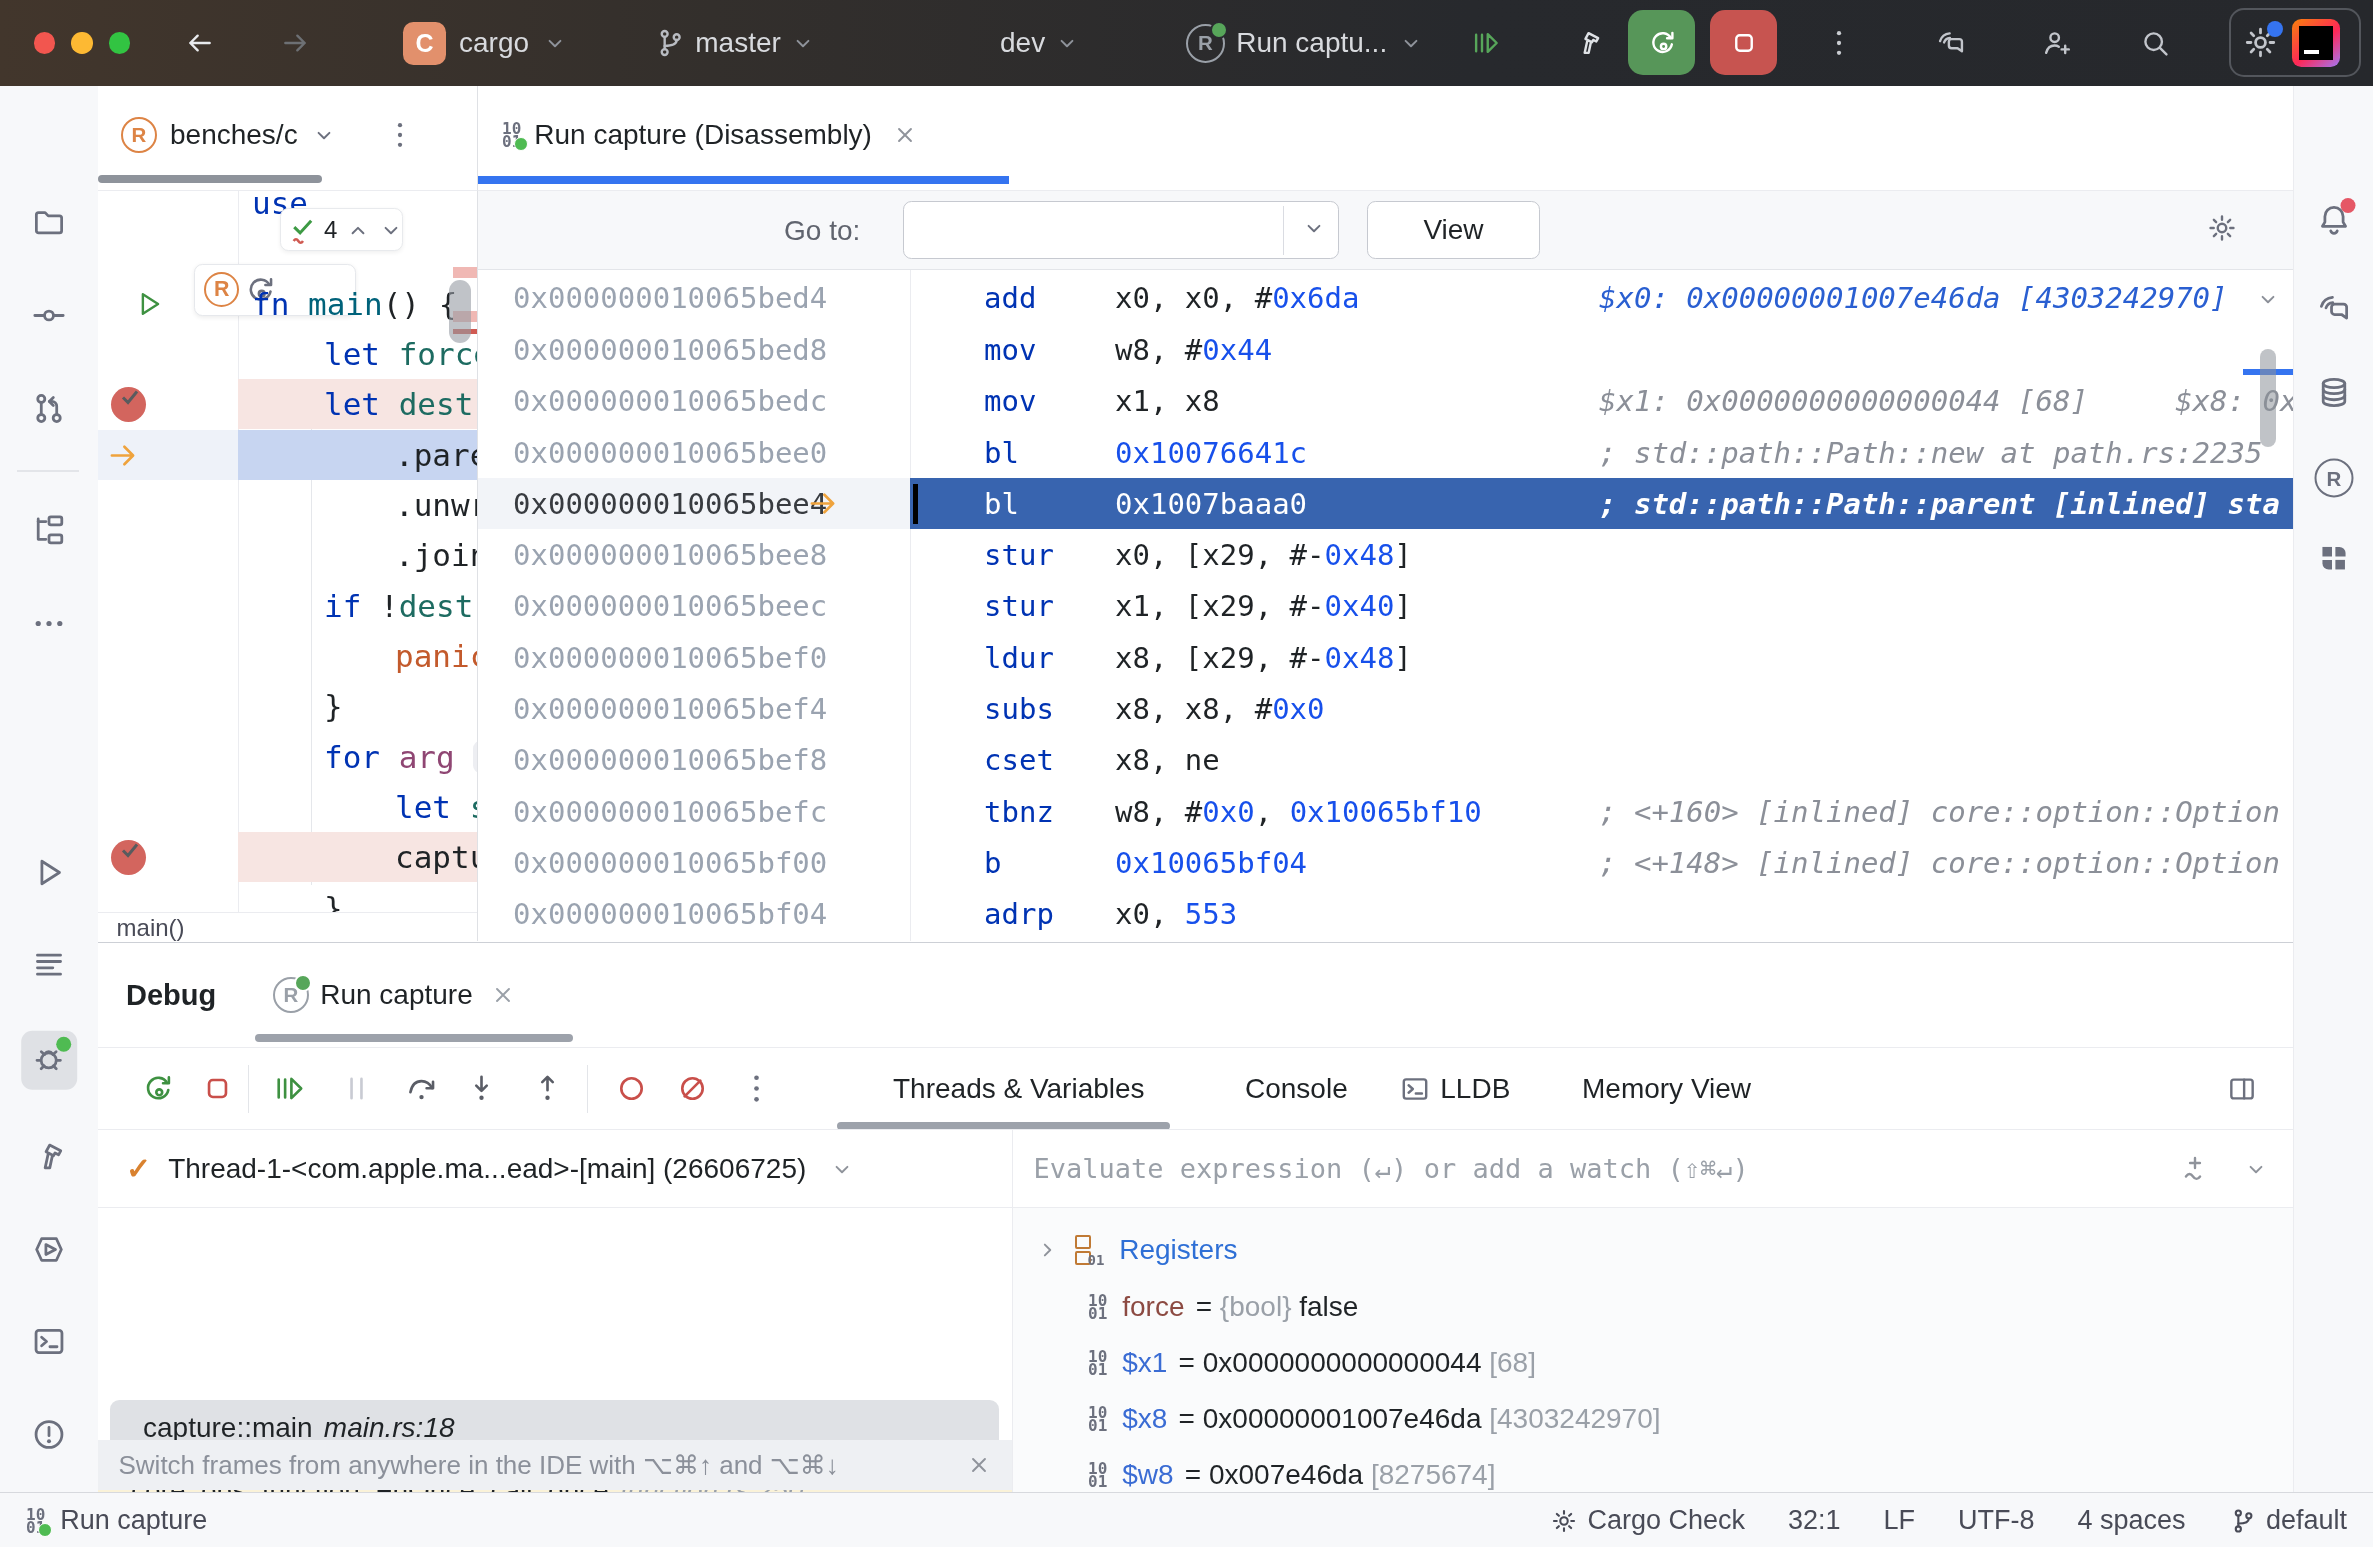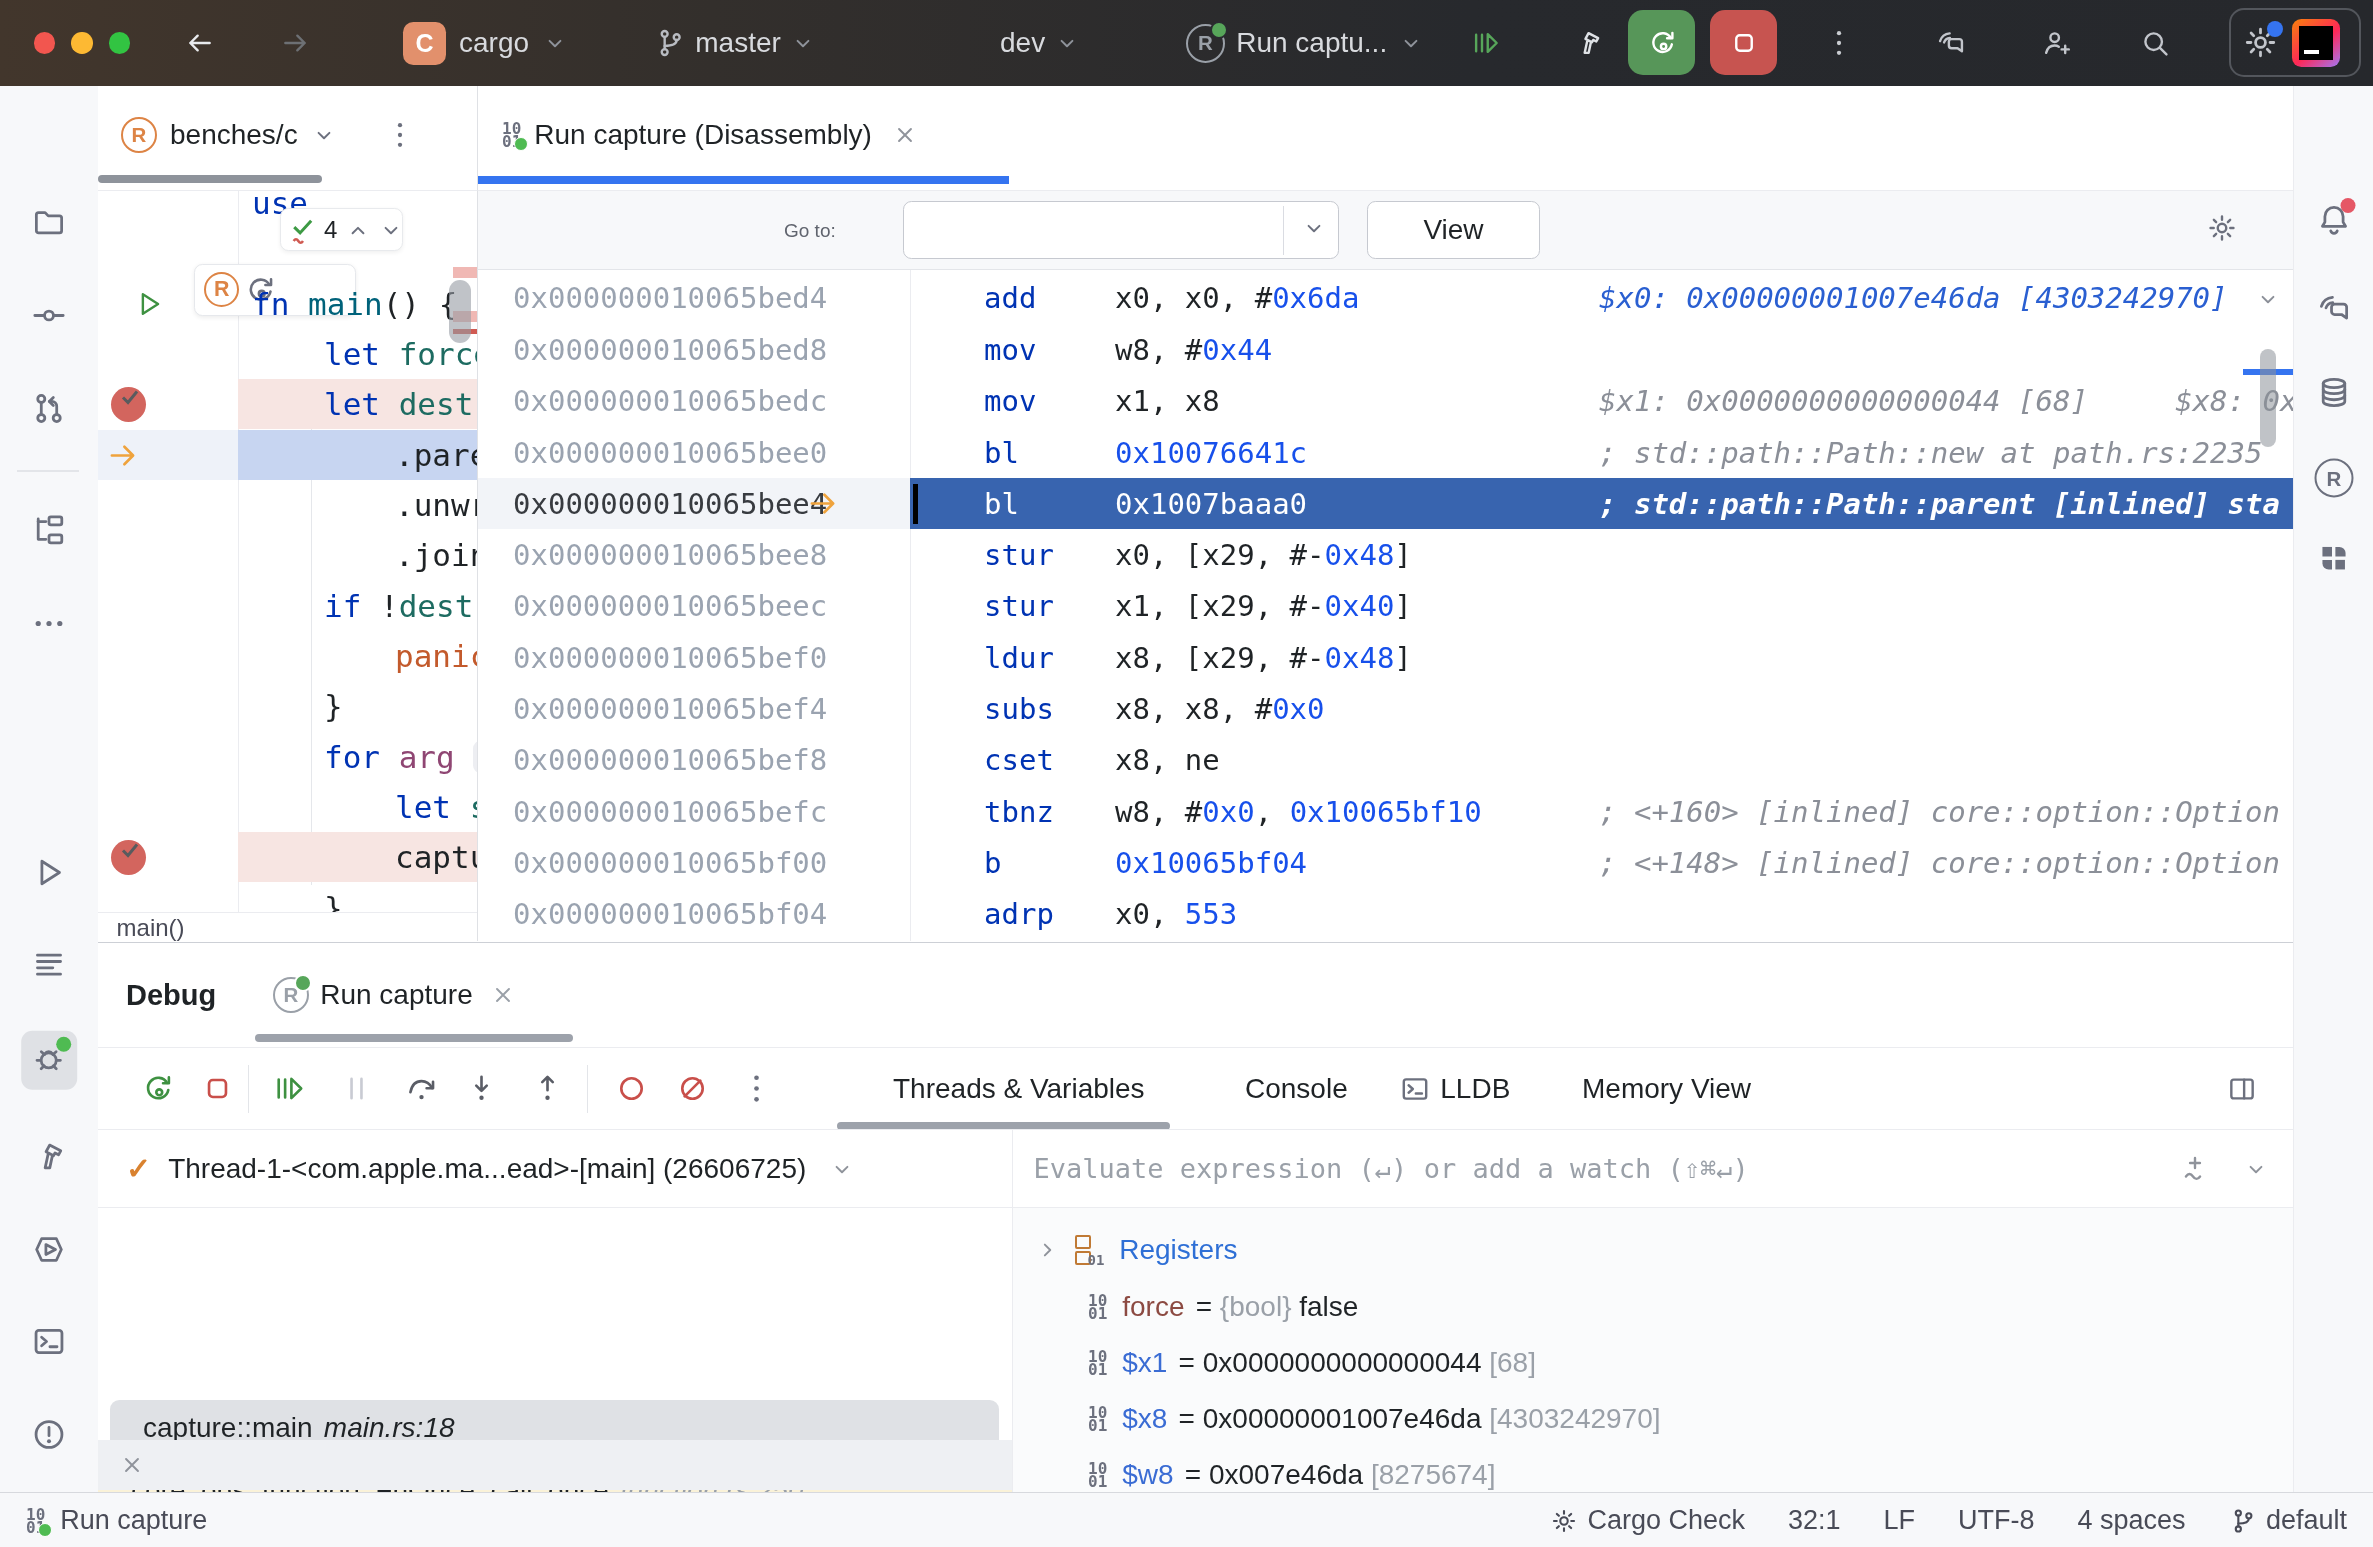--- a/index.html
+++ b/index.html
@@ -40,21 +40,21 @@
   #rtab{left:477px;top:86px;width:1816px;height:105px;background:#fff;border-bottom:1.4px solid #ebecf0;box-sizing:border-box;border-left:1.4px solid #dfe1e5;}
   .tablabel{font-size:28px;color:#1f2326;}
   #ltab-scroll{position:absolute;left:0px;top:89px;width:224px;height:8.4px;border-radius:4.7px;background:#8e939b;}
   #rtab-blue{position:absolute;left:0px;top:90px;width:531px;height:8.4px;background:#3574f0;}
   .bin{display:inline-flex;flex-direction:column;font-family:"DejaVu Sans Mono",monospace;
     font-weight:bold;font-size:16px;line-height:13px;color:#6c707e;position:relative;}
   .bin .g{position:absolute;right:-6.5px;bottom:-3.7px;width:12px;height:12px;border-radius:50%;background:#4fbb52;border:1.9px solid #fff;}
 
   
   #dtool{left:477px;top:191px;width:1816px;height:79px;background:#f7f8fa;border-bottom:1.4px solid #e3e5e9;box-sizing:border-box;border-left:1.4px solid #dfe1e5;}
-  #goto-label{position:absolute;left:306px;top:0;height:79px;display:flex;align-items:center;font-size:19px;color:#60646e;}
+  #goto-label{position:absolute;left:306px;top:0;height:79px;display:flex;align-items:center;font-size:28px;color:#60646e;}
   #goto-combo{position:absolute;left:425px;top:10.3px;width:436px;height:58px;background:#fff;border:1.6px solid #c6c9d0;border-radius:8.4px;box-sizing:border-box;}
   #goto-combo .sep{position:absolute;right:54px;top:3.7px;bottom:3.7px;width:1.4px;background:#dadce2;}
   #goto-combo .chev{position:absolute;right:11.2px;top:13px;color:#6c707e;}
   #view-btn{position:absolute;left:889px;top:10.3px;width:173px;height:58px;background:#fff;border:1.6px solid #c6c9d0;border-radius:8.4px;
     box-sizing:border-box;display:flex;align-items:center;justify-content:center;font-size:28px;color:#1f2326;}
   #dgear{position:absolute;left:1728px;top:20.5px;color:#6c707e;}
   #dasm{left:477px;top:270px;width:1816px;height:671px;background:#fff;overflow:hidden;border-left:1.4px solid #dfe1e5;box-sizing:border-box;}
   #dasm .colline{position:absolute;left:432px;top:0;bottom:0;width:1.4px;background:#ebecf0;}
   .drow{position:absolute;left:0;width:1816px;height:51px;font-size:29px;}
   .drow .ra{position:absolute;left:35px;top:0;height:51px;display:flex;align-items:center;color:#9aa3b0;}
@@ -814,20 +814,21 @@
           <div class="frame lib" style="top: 333px;">
             <span>core::ops::function::FnOnce::call_once</span>
             <span class="loc">function.rs:250</span>
           </div>
           <div class="frame lib" style="top: 389px;">
             <span>std::sys::backtrace::__rust_begin_short_backtrace</span>
             <span class="loc">backtrace.r</span>
           </div>
         </div>
       <div id="hintbar">
+        <span style="flex:1;">Switch frames from anywhere in the IDE with ⌥⌘↑ and ⌥⌘↓</span>
         <span class="icon" style="color:#8f939b;margin-right:20.5px;">
             <svg class="ic" width="26" height="26" viewBox="0 0 24 24" fill="none" stroke="currentColor" stroke-width="1.8" stroke-linecap="round" stroke-linejoin="round">
               <path d="M6.5 6.5l11 11M17.5 6.5l-11 11"></path>
             </svg>
           </span>
       </div>
     </div>
     <div id="vars-pane">
       <div id="eval-row">
         <span id="eval-ph" style="flex:1;">Evaluate expression (↵) or add a watch (⇧⌘↵)</span>

